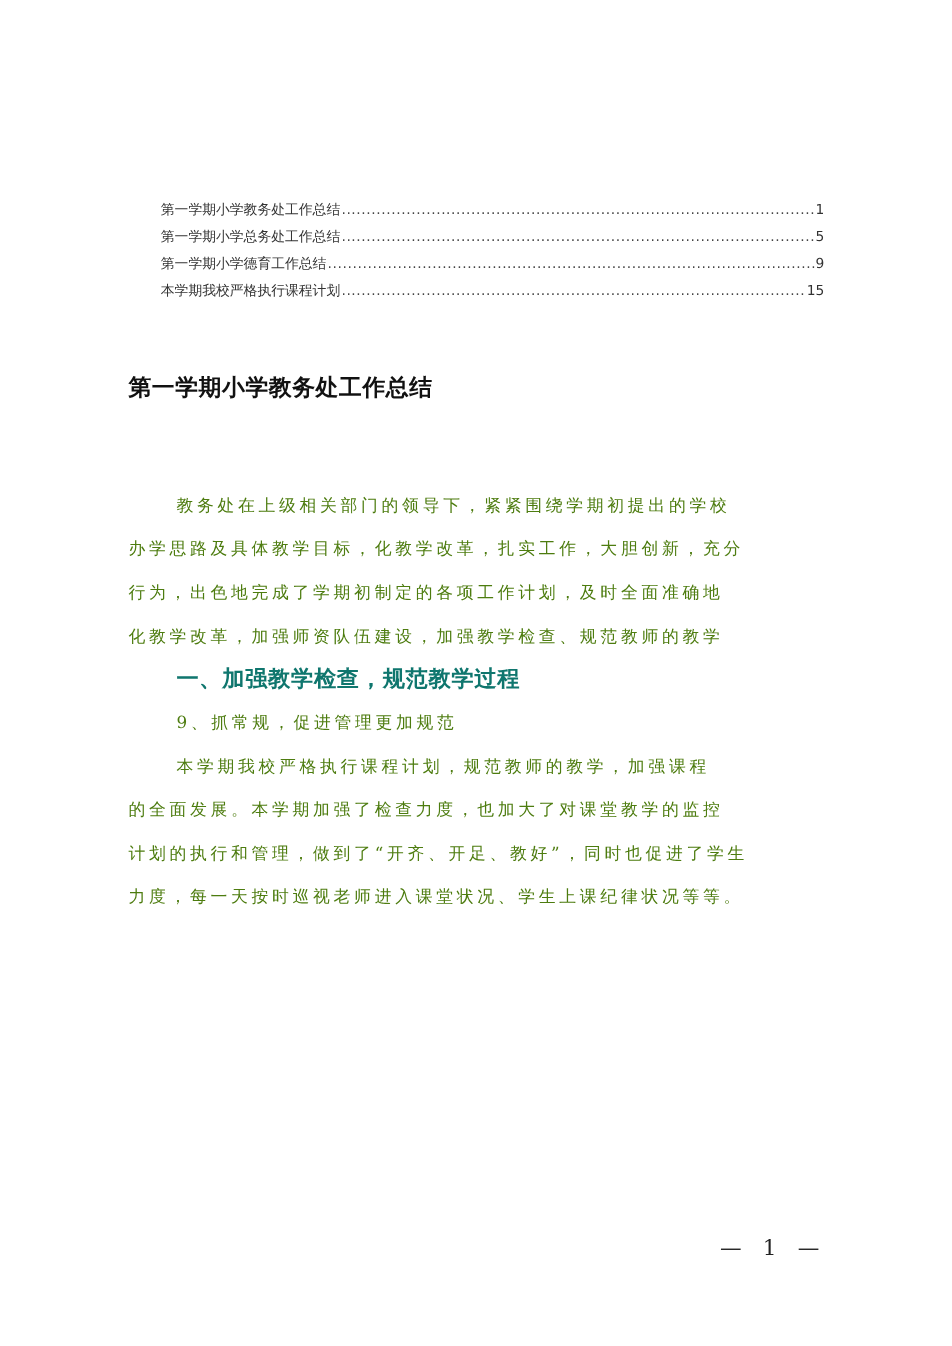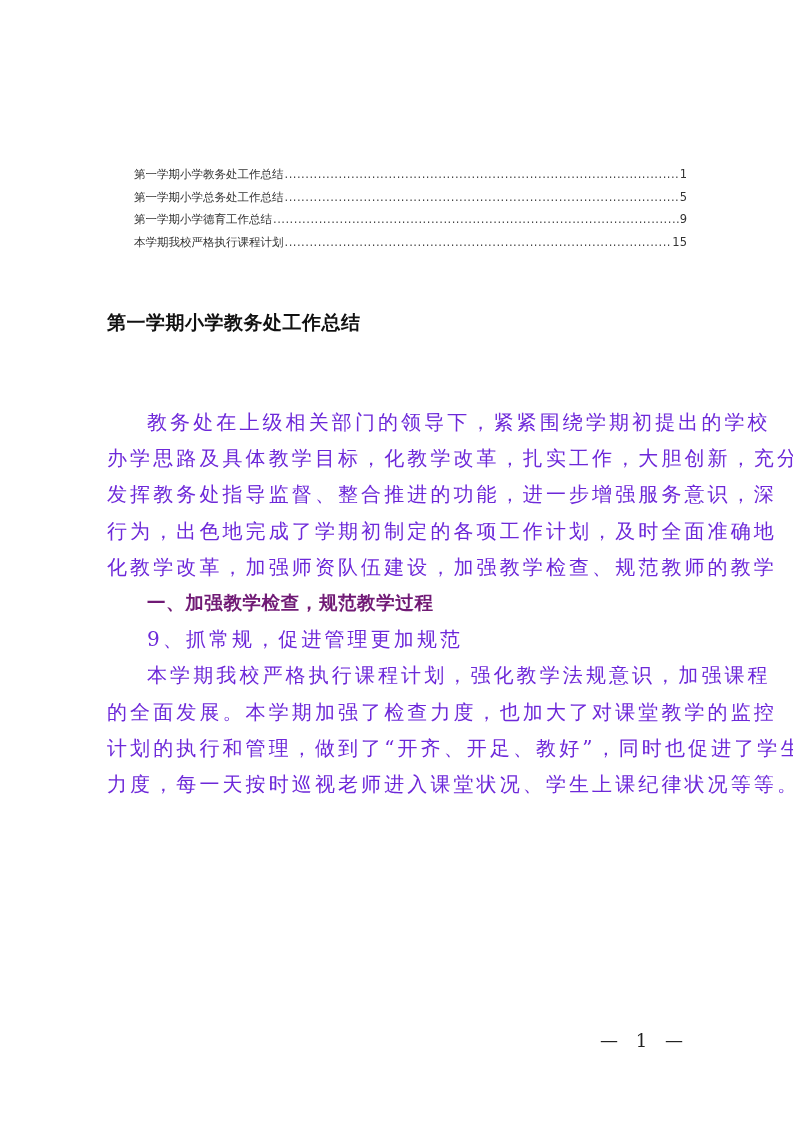--- a/index.html
+++ b/index.html
@@ -8,23 +8,23 @@
   .toc { position: absolute; left: 134px; top: 163px; width: 553px;
          font-family: "DejaVu Sans", "Liberation Sans", sans-serif; font-size: 11.5px; color: #333; }
   .toc-row { display: flex; align-items: baseline; height: 22.5px; line-height: 22.5px; cursor: pointer; }
   .toc-title { white-space: nowrap; }
   .toc-dots { flex: 1; overflow: hidden; white-space: nowrap; margin: 0 1px; letter-spacing: 0.5px; color: #444; }
   .toc-dots::before { content: "......................................................................................................................................................................................................"; }
   .toc-page { white-space: nowrap; }
   .doc-title { position: absolute; left: 107px; top: 310px; font-family: "DejaVu Sans", "Liberation Sans", sans-serif;
                font-weight: bold; font-size: 19px; color: #111; letter-spacing: 0.5px; }
   .body { position: absolute; left: 107px; top: 404px; width: 590px; }
-  .line { height: 36.2px; line-height: 36.2px; font-size: 20px; white-space: nowrap; letter-spacing: 3.1px; color: #6d28d9; }
+  .line { height: 36.2px; line-height: 36.2px; font-size: 14px; white-space: nowrap; letter-spacing: 3.1px; color: #4d7c0f; }
   .indent { padding-left: 40px; }
-  .h1 { font-family: "DejaVu Sans", "Liberation Sans", sans-serif; font-weight: bold; letter-spacing: 0.6px; font-size: 18.5px; color: #701a75; }
+  .h1 { font-family: "DejaVu Sans", "Liberation Sans", sans-serif; font-weight: bold; letter-spacing: 0.6px; font-size: 18.5px; color: #0f766e; }
   .page-number { position: absolute; left: 600px; top: 1030px; font-size: 18px; color: #222; letter-spacing: 6px; }
 </style>
 </head>
 <body>
 
 <div class="toc">
   <div class="toc-row">
     <span class="toc-title">第一学期小学教务处工作总结</span>
     <span class="toc-dots"></span>
     <span class="toc-page">1</span>
@@ -45,27 +45,26 @@
     <span class="toc-page">15</span>
   </div>
 </div>
 
 <div class="doc-title">第一学期小学教务处工作总结</div>
 
 <div class="body">
   <div>
     <div class="line indent">教务处在上级相关部门的领导下，紧紧围绕学期初提出的学校</div>
     <div class="line">办学思路及具体教学目标，化教学改革，扎实工作，大胆创新，充分</div>
-    <div class="line">发挥教务处指导监督、整合推进的功能，进一步增强服务意识，深</div>
     <div class="line">行为，出色地完成了学期初制定的各项工作计划，及时全面准确地</div>
     <div class="line">化教学改革，加强师资队伍建设，加强教学检查、规范教师的教学</div>
   </div>
   <div class="line indent h1">一、加强教学检查，规范教学过程</div>
   <div class="line indent">9、抓常规，促进管理更加规范</div>
   <div>
-    <div class="line indent">本学期我校严格执行课程计划，强化教学法规意识，加强课程</div>
+    <div class="line indent">本学期我校严格执行课程计划，规范教师的教学，加强课程</div>
     <div class="line">的全面发展。本学期加强了检查力度，也加大了对课堂教学的监控</div>
     <div class="line">计划的执行和管理，做到了“开齐、开足、教好”，同时也促进了学生</div>
     <div class="line">力度，每一天按时巡视老师进入课堂状况、学生上课纪律状况等等。</div>
   </div>
 </div>
 
 <div class="page-number">— 1 —</div>
 
 </body></html>

